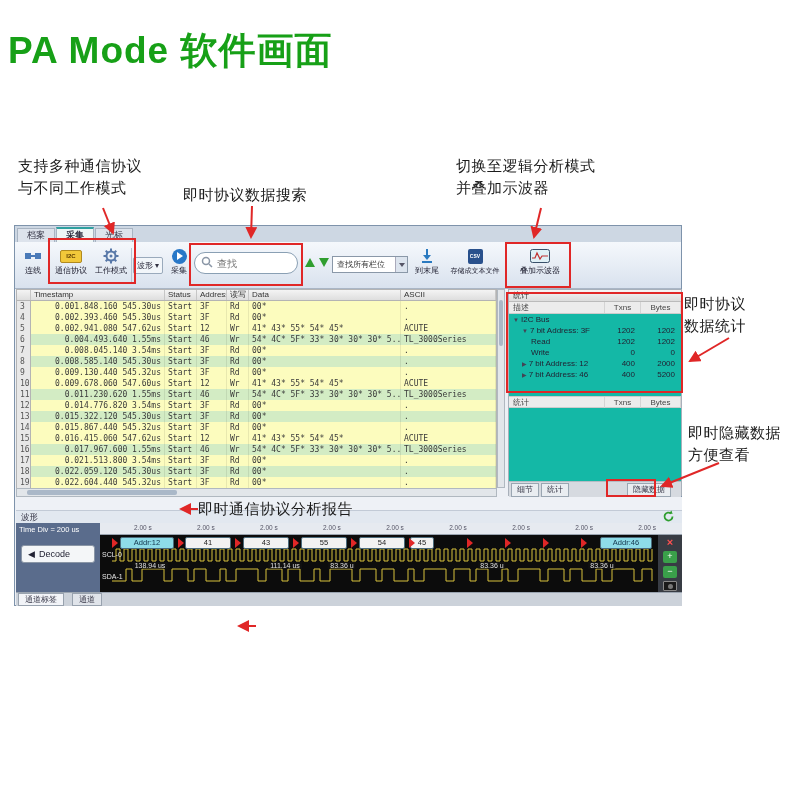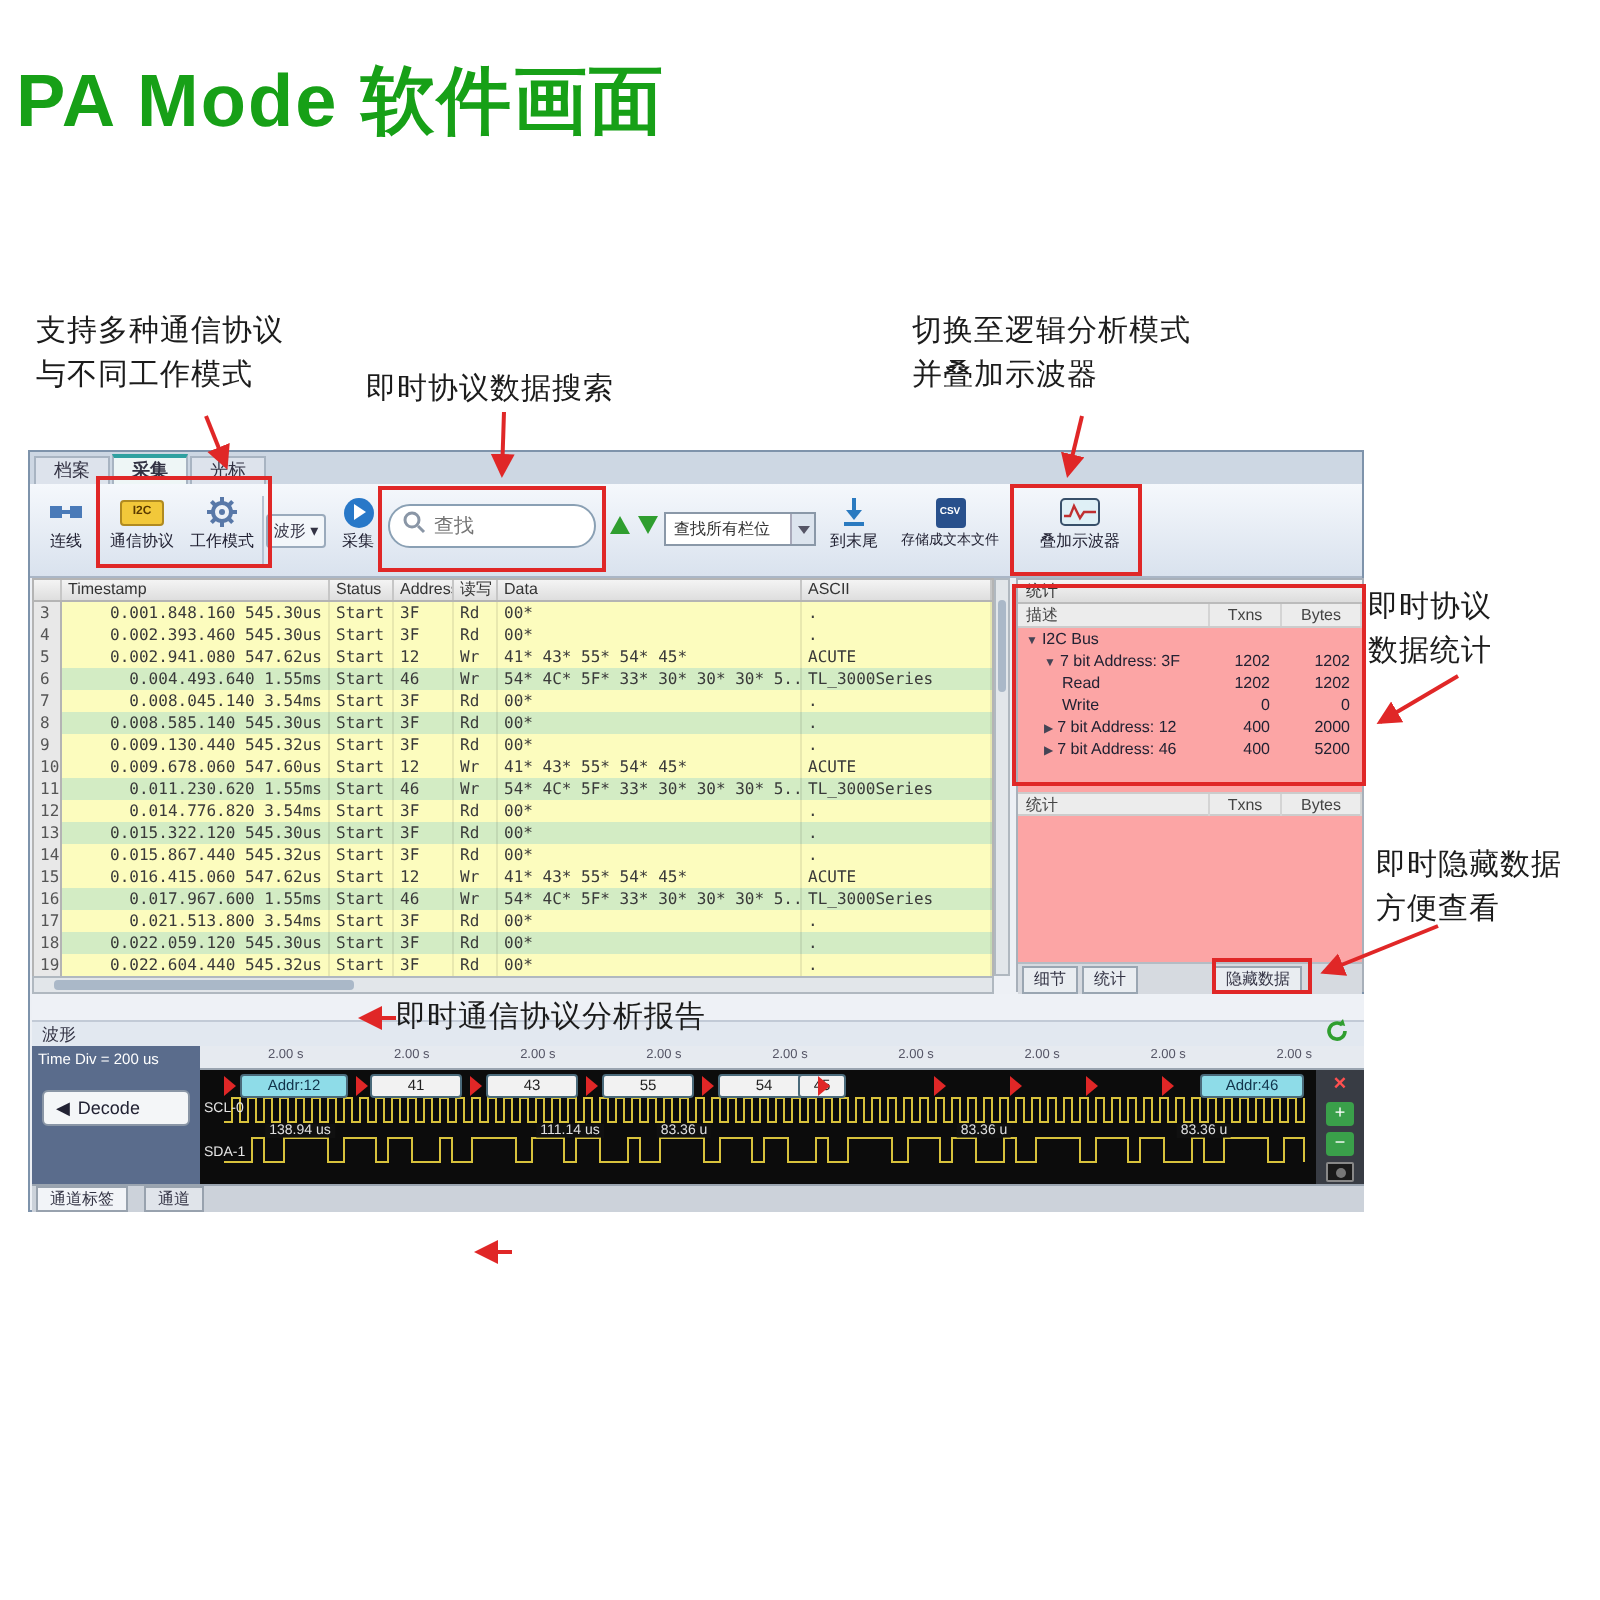--- a/index.html
+++ b/index.html
@@ -44,34 +44,34 @@
 .row-g{background:#d3ecc4}
 .tc{font-family:"DejaVu Sans Mono","Liberation Mono",monospace;font-size:8px;line-height:11px;color:#3a3a3a;padding:0 3px;border-right:1px solid rgba(0,0,0,.08);overflow:hidden;white-space:nowrap}
 .c-num{background:#e8e8e8;color:#555;border-right:1px solid #b4b4b4}
 .c-ts{text-align:right}
 
 #vscroll{position:absolute;left:497px;top:289px;width:8px;height:199px;background:#e2e6ea;border:1px solid #b0b8c0;z-index:5}
 #vthumb{position:absolute;left:1px;top:10px;width:4px;height:46px;background:#aab8c8;border-radius:2px}
 #hscroll{position:absolute;left:16px;top:488px;width:481px;height:9px;background:#e2e6ea;border:1px solid #b0b8c0;z-index:5}
 #hthumb{position:absolute;left:10px;top:1px;width:150px;height:5px;background:#aab8c8;border-radius:2px}
 
-#stats-panel{position:absolute;left:508px;top:289px;width:174px;height:207px;background:#fca5a5;border:1px solid #a8b0ba;z-index:5}
+#stats-panel{position:absolute;left:508px;top:289px;width:174px;height:207px;background:#14b8a6;border:1px solid #a8b0ba;z-index:5}
 .sp-title{position:absolute;left:0;top:0;width:100%;height:12px;background:linear-gradient(#f6f6f6,#dcdcdc);border-bottom:1px solid #bbb;font-size:8px;color:#333;padding-left:4px;line-height:11px}
 #stats-cols{position:absolute;left:0;top:12px;width:100%;height:12px;background:#ececec;border-bottom:1px solid #ccc;display:grid;grid-template-columns:1fr 36px 40px}
 .scc{font-size:8px;color:#444;line-height:11px;padding-left:4px;border-right:1px solid #d4d4d4;white-space:nowrap}
 .scc.num{padding-left:0;text-align:center}
 #stats-rows{position:absolute;left:0;top:24px;width:100%}
 .srow{display:grid;grid-template-columns:1fr 36px 40px;height:11px}
 .slabel{font-size:8px;color:#223;line-height:11px;white-space:nowrap;overflow:hidden}
 .sarrow{font-size:6px;color:#445;margin-right:2px}
 .scell{font-size:8px;color:#223;line-height:11px;text-align:right;padding-right:6px}
 #stats2{position:absolute;left:0;top:106px;width:100%;height:12px;background:#ececec;border-top:1px solid #ccc;border-bottom:1px solid #ccc;display:grid;grid-template-columns:1fr 36px 40px}
 #stats-tabs{position:absolute;left:0;top:191px;width:100%;height:16px;background:#d6dae0;border-top:1px solid #b4bcc4;display:flex;align-items:center;padding-left:2px;gap:2px}
 .stab{font-size:8px;line-height:12px;padding:0 5px;background:#e9edf1;border:1px solid #9aa6b2;color:#334;white-space:nowrap}
-.stab.gap{margin-left:36px}
+.stab.gap{margin-left:56px}
 
 #wave-strip1{position:absolute;left:16px;top:497px;width:666px;height:13px;background:#eef1f6;z-index:4}
 #wave-label-strip{position:absolute;left:16px;top:510px;width:666px;height:13px;background:#e2e8f0;border-top:1px solid #c2cad6;font-size:8.5px;color:#334;padding-left:5px;line-height:12px;z-index:4}
 #wave-left{position:absolute;left:16px;top:523px;width:84px;height:69px;background:#5a6c8c;z-index:5}
 .timediv{font-size:7.5px;color:#fff;padding:2px 3px;white-space:nowrap}
 #decode-btn{position:absolute;left:5px;top:22px;width:74px;height:18px;background:#f4f6f8;border:1px solid #8a96a6;border-radius:3px;font-size:9px;color:#223;display:flex;align-items:center;padding-left:6px;gap:4px}
 #wave-ruler{position:absolute;left:100px;top:523px;width:582px;height:12px;background:#e6eaf0;border-bottom:1px solid #9aa4b0;display:flex;justify-content:space-between;padding:0 26px 0 34px;z-index:5}
 .rlab{font-size:6.5px;color:#556;line-height:10px;white-space:nowrap}
 #refresh{position:absolute;left:662px;top:509px;z-index:6;width:14px;height:13px}
 #wave-area{position:absolute;left:100px;top:535px;width:558px;height:57px;background:#0c0c0c;overflow:hidden;z-index:5}
@@ -466,21 +466,21 @@
   <div id="wave-area">
     <svg id="trace-svg" width="558" height="57">
       <path id="scl-path" fill="none" stroke="#d8c23c" stroke-width="1" d="M12 26 H16 V14 H20 V26 H24 V14 H28 V26 H32 V14 H36 V26 H40 V14 H44 V26 H48 V14 H52 V26 H56 V14 H60 V26 H64 V14 H68 V26 H72 V14 H76 V26 H80 V14 H84 V26 H88 V14 H92 V26 H96 V14 H100 V26 H104 V14 H108 V26 H112 V14 H116 V26 H120 V14 H124 V26 H128 V14 H132 V26 H136 V14 H140 V26 H144 V14 H148 V26 H152 V14 H156 V26 H160 V14 H164 V26 H168 V14 H172 V26 H176 V14 H180 V26 H184 V14 H188 V26 H192 V14 H196 V26 H200 V14 H204 V26 H208 V14 H212 V26 H216 V14 H220 V26 H224 V14 H228 V26 H232 V14 H236 V26 H240 V14 H244 V26 H248 V14 H252 V26 H256 V14 H260 V26 H264 V14 H268 V26 H272 V14 H276 V26 H280 V14 H284 V26 H288 V14 H292 V26 H296 V14 H300 V26 H304 V14 H308 V26 H312 V14 H316 V26 H320 V14 H324 V26 H328 V14 H332 V26 H336 V14 H340 V26 H344 V14 H348 V26 H352 V14 H356 V26 H360 V14 H364 V26 H368 V14 H372 V26 H376 V14 H380 V26 H384 V14 H388 V26 H392 V14 H396 V26 H400 V14 H404 V26 H408 V14 H412 V26 H416 V14 H420 V26 H424 V14 H428 V26 H432 V14 H436 V26 H440 V14 H444 V26 H448 V14 H452 V26 H456 V14 H460 V26 H464 V14 H468 V26 H472 V14 H476 V26 H480 V14 H484 V26 H488 V14 H492 V26 H496 V14 H500 V26 H504 V14 H508 V26 H512 V14 H516 V26 H520 V14 H524 V26 H528 V14 H532 V26 H536 V14 H540 V26 H544 V14 H548 V26 H552 V14"></path>
       <path id="sda-path" fill="none" stroke="#d8c23c" stroke-width="1" d="M12 46 H26 V34 H32 V46 H42 V34 H64 V46 H72 V34 H88 V46 H94 V34 H106 V46 H120 V34 H126 V46 H136 V34 H158 V46 H166 V34 H182 V46 H188 V34 H200 V46 H214 V34 H220 V46 H230 V34 H252 V46 H260 V34 H276 V46 H282 V34 H294 V46 H308 V34 H314 V46 H324 V34 H346 V46 H354 V34 H370 V46 H376 V34 H388 V46 H402 V34 H408 V46 H418 V34 H440 V46 H448 V34 H464 V46 H470 V34 H482 V46 H496 V34 H502 V46 H512 V34 H534 V46 H542 V34 H552 V46"></path>
     </svg>
   <div class="dbox addr" style="left: 20px; width: 54px;">Addr:12</div>
       <div class="dbox data" style="left: 85px; width: 46px;">41</div>
       <div class="dbox data" style="left: 143px; width: 46px;">43</div>
       <div class="dbox data" style="left: 201px; width: 46px;">55</div>
       <div class="dbox data" style="left: 259px; width: 46px;">54</div>
-      <div class="dbox data" style="left: 299px; width: 24px;">45</div>
+      <div class="dbox data" style="left: 310px; width: 24px;">45</div>
       <div class="dbox addr" style="left: 500px; width: 52px;">Addr:46</div>
       <div class="dmark" style="left: 12px;"></div>
       <div class="dmark" style="left: 78px;"></div>
       <div class="dmark" style="left: 135px;"></div>
       <div class="dmark" style="left: 193px;"></div>
       <div class="dmark" style="left: 251px;"></div>
       <div class="dmark" style="left: 309px;"></div>
       <div class="dmark" style="left: 367px;"></div>
       <div class="dmark" style="left: 405px;"></div>
       <div class="dmark" style="left: 443px;"></div>

